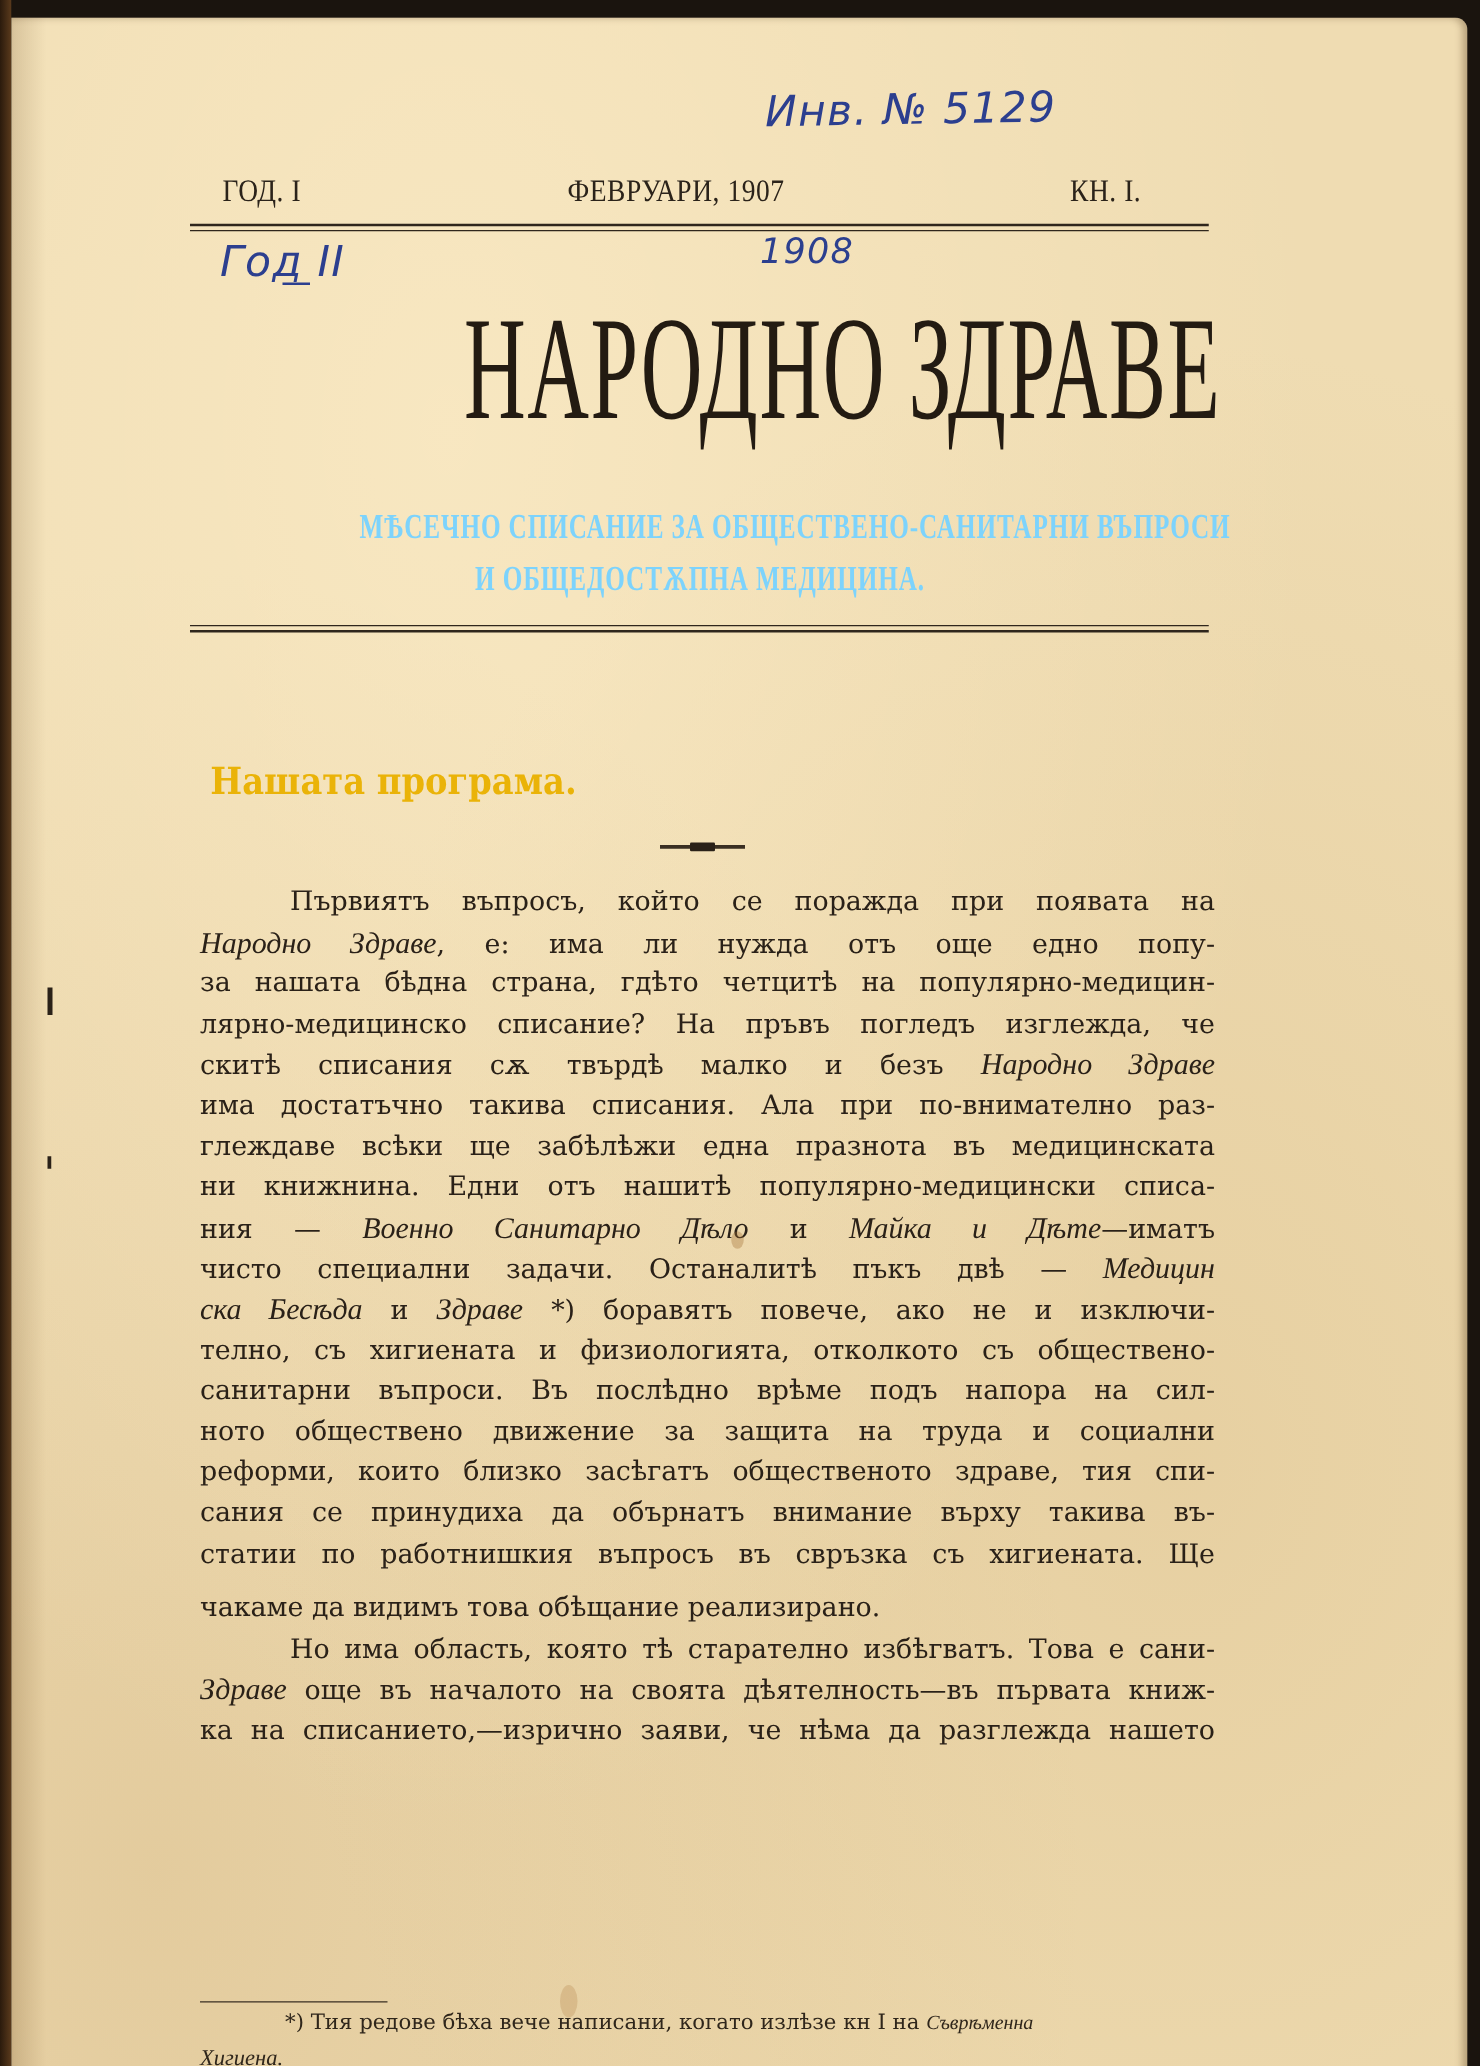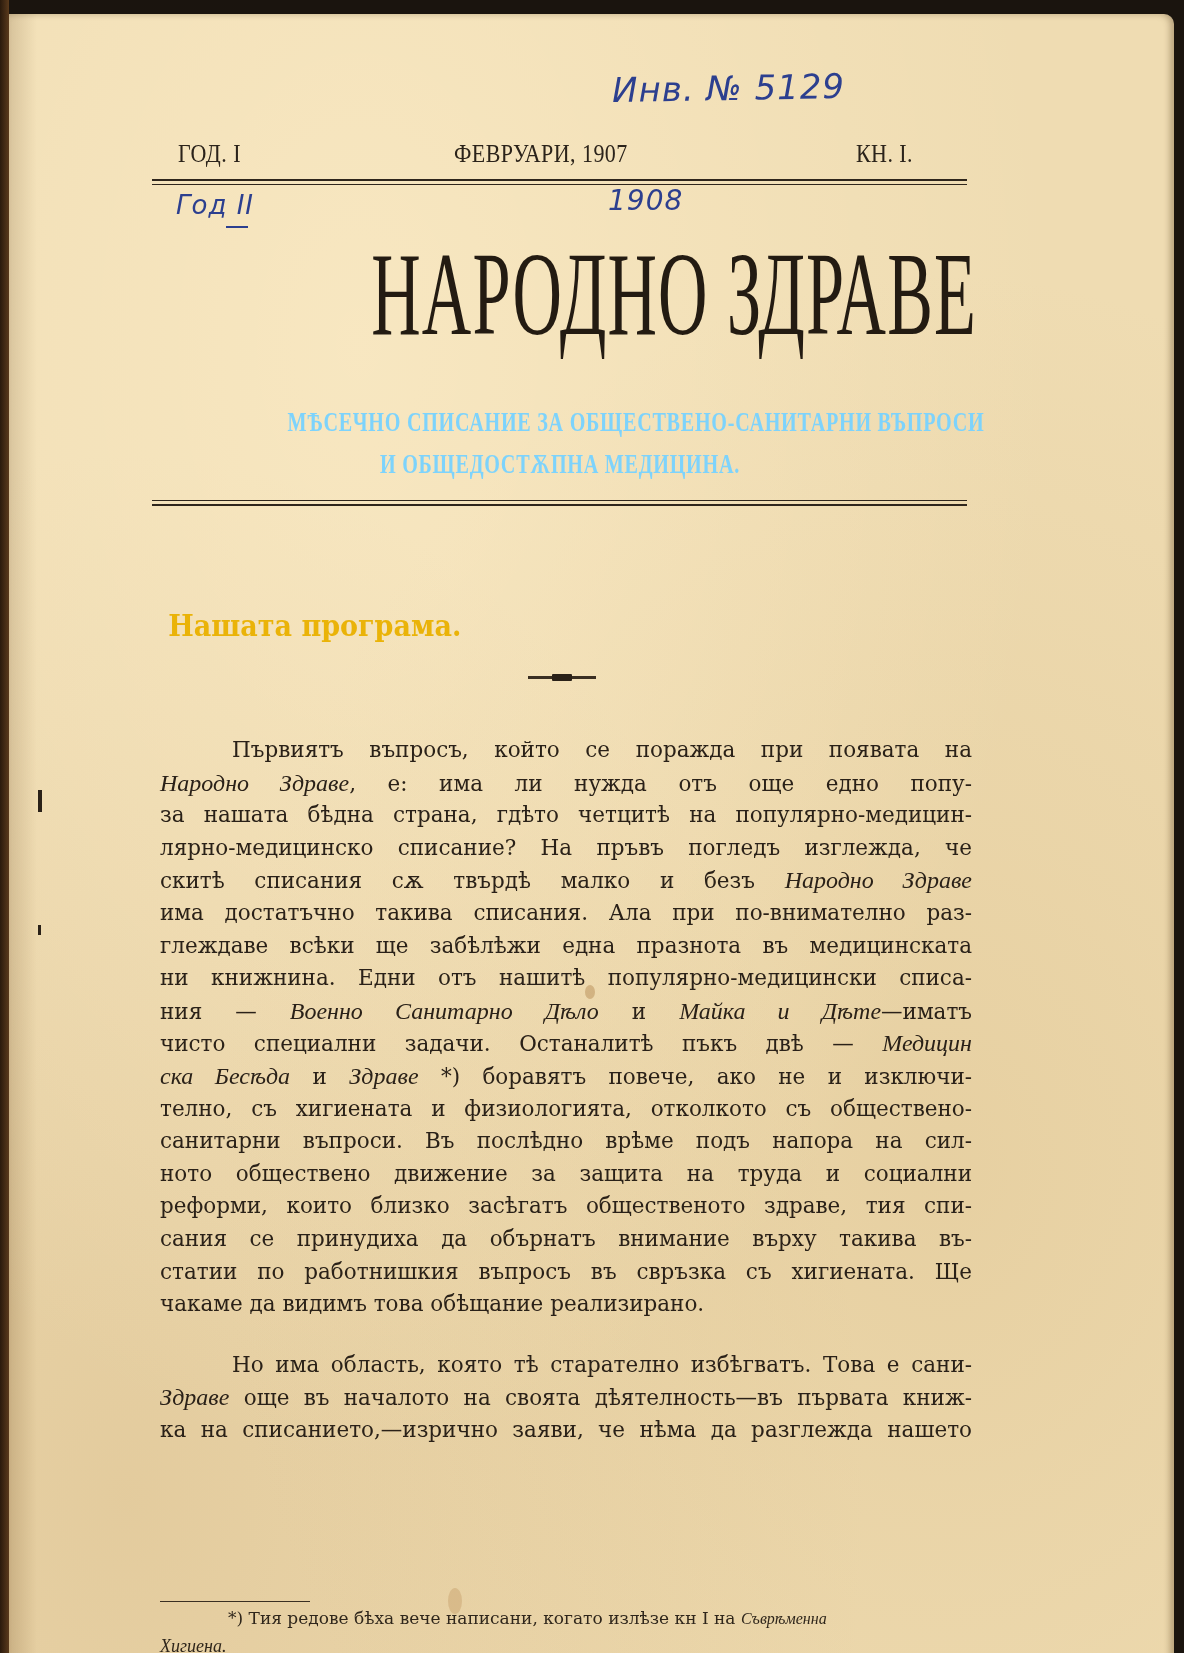--- a/index.html
+++ b/index.html
@@ -39,21 +39,21 @@
     background: linear-gradient(90deg, #2a1a0c, #5a3a1c);
   }
   .ink-annot {
     position: absolute;
     font-family: "DejaVu Sans", sans-serif;
     font-style: italic;
     color: #2c3f8f;
     letter-spacing: 1px;
   }
   .inv-number { left: 612px; top: 68px; font-size: 34px; transform: rotate(-1deg); }
-  .year-hand { left: 176px; top: 190px; font-size: 26px; }
+  .year-hand { left: 176px; top: 190px; font-size: 34px; }
   .year-hand-underline {
     position: absolute; left: 226px; top: 226px; width: 22px; height: 2px;
     background: #2c3f8f;
   }
   .date-hand { left: 608px; top: 184px; font-size: 28px; }
 
   .header-row {
     position: absolute;
     left: 152px;
     top: 140px;
@@ -153,22 +153,22 @@
     line-height: 32.6px;
     color: #2a2118;
   }
   .line {
     display: block;
     height: 32.6px;
     white-space: nowrap;
     text-align: justify;
     text-align-last: justify;
   }
-  .line.last { text-align-last: left; }
-  .line.indent { padding-left: 72px; margin-top: 28px; }
+  .line.last { text-align-last: left; margin-top: 11px; }
+  .line.indent { padding-left: 72px; }
   .it { font-style: italic; font-family: "Liberation Serif", serif; font-size: 24px; }
 
   .footnote-rule {
     position: absolute;
     left: 160px;
     top: 1601px;
     width: 150px;
     height: 1px;
     background: #3a2f22;
   }

